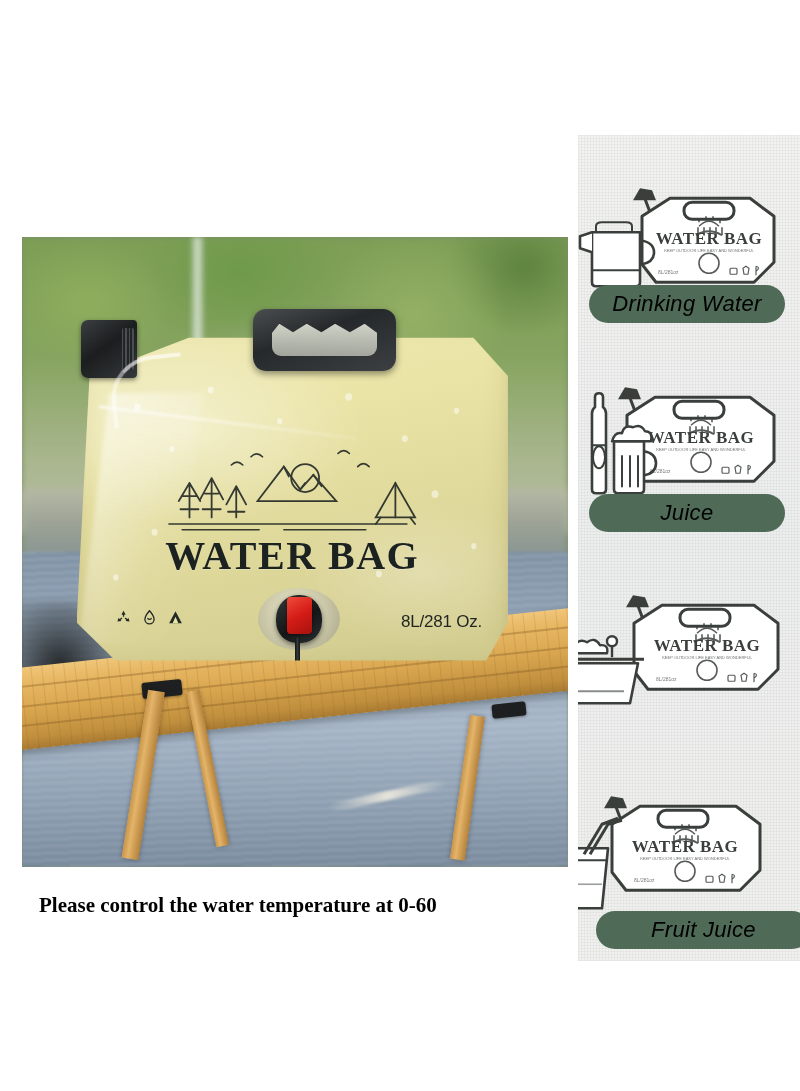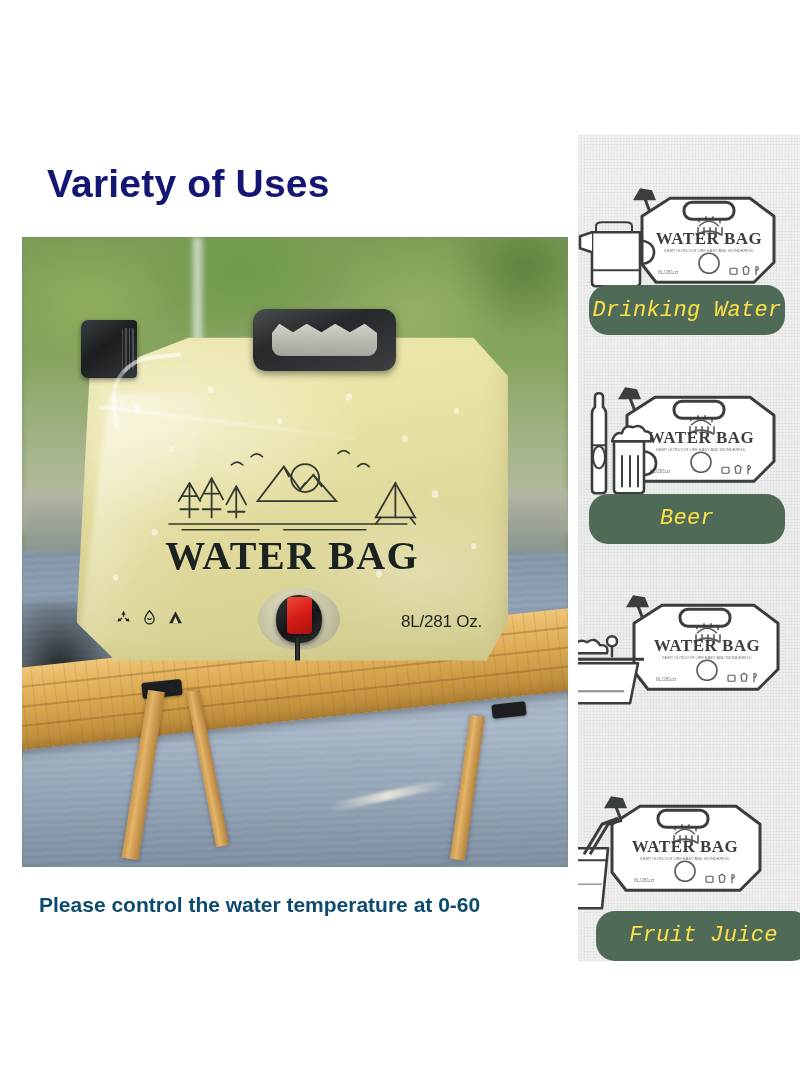--- a/index.html
+++ b/index.html
@@ -225,22 +225,23 @@
   }
   .droplets { position: absolute; left: 0; top: 0; width: 100%; height: 100%; }
 
   
   #caption {
     position: absolute;
     left: 39px;
     top: 893px;
     font-size: 21px;
     font-weight: bold;
-    color: #0c4a6e;
+    color: #000000;
     white-space: nowrap;
+    font-family: Liberation Serif, serif;
   }
 
   
   #sidebar {
     position: absolute;
     left: 578px;
     top: 135px;
     width: 222px;
     height: 826px;
     background:
@@ -257,46 +258,44 @@
   .panel-art {
     position: absolute;
     left: 0; top: 6px;
     width: 100%;
     height: 132px;
   }
   .panel-label {
     position: absolute;
     left: 11px;
     width: 196px;
-    height: 50px;
+    height: 38px;
     border-radius: 19px;
     background: #4f6b57;
     display: flex;
     align-items: center;
     justify-content: center;
-    color: #fde047;
+    color: #000000;
     font-style: italic;
     font-size: 22px;
     letter-spacing: 0.3px;
     white-space: nowrap;
-    font-family: Liberation Mono, monospace;
   }
   .panel-1 .panel-label { top: 150px; }
   .panel-2 .panel-label { top: 152px; }
   .panel-3 .panel-label { top: 152px; font-size: 21px; }
   .panel-4 .panel-label { top: 156px; left: 18px; width: 215px; }
 
   .sb-svg { display: block; width: 100%; height: 100%; }
 </style>
 </head>
 <body>
 
 <div id="page">
 
-  <div id="heading">Variety of Uses</div>
 
   <div id="photo">
     <div class="bg-green"></div>
     <div class="bg-pole"></div>
     <div class="bg-shore"></div>
     <div class="bg-water"></div>
     <div class="bg-darkrock"></div>
 
     <div class="table-top">
       <div class="table-slat-gap" style="top:22%"></div>
@@ -456,21 +455,21 @@
           <path d="M14 60 L28 60" stroke-width="2"></path>
         </g>
 
         <g fill="none" stroke="#3a3f3c" stroke-width="2.6" stroke-linejoin="round">
           <path d="M36 56 L36 104 Q36 108 40 108 L62 108 Q66 108 66 104 L66 56 Z" fill="#ffffff"></path>
           <path d="M66 66 Q78 68 78 78 Q78 88 66 90"></path>
           <path d="M34 56 q3 -10 10 -8 q2 -9 11 -6 q8 -4 12 4 q8 0 6 10 Z" fill="#ffffff" stroke-width="2.4"></path>
           <path d="M44 70 L44 102 M52 70 L52 102 M60 70 L60 102" stroke-width="2"></path>
         </g>
       </svg>
-      <div class="panel-label">Beer</div>
+      <div class="panel-label">Juice</div>
     </div>
 
     <div class="use-panel panel-3">
       <svg class="sb-svg panel-art" viewBox="0 0 222 132">
         <g fill="none" stroke="#3a3f3c" stroke-width="3" stroke-linejoin="round">
           <path d="M48 16 L71 16 L67 6 L55 4 Z" fill="#3a3f3c" stroke="none"></path>
           <path d="M59 12 L65 28"></path>
           <path d="M56 32 L84 14 L176 14 L200 32 L200 78 L180 98 L70 98 L56 80 Z" fill="#ffffff"></path>
           <rect x="102" y="18" width="50" height="17" rx="8" fill="#ffffff"></rect>
         </g>

